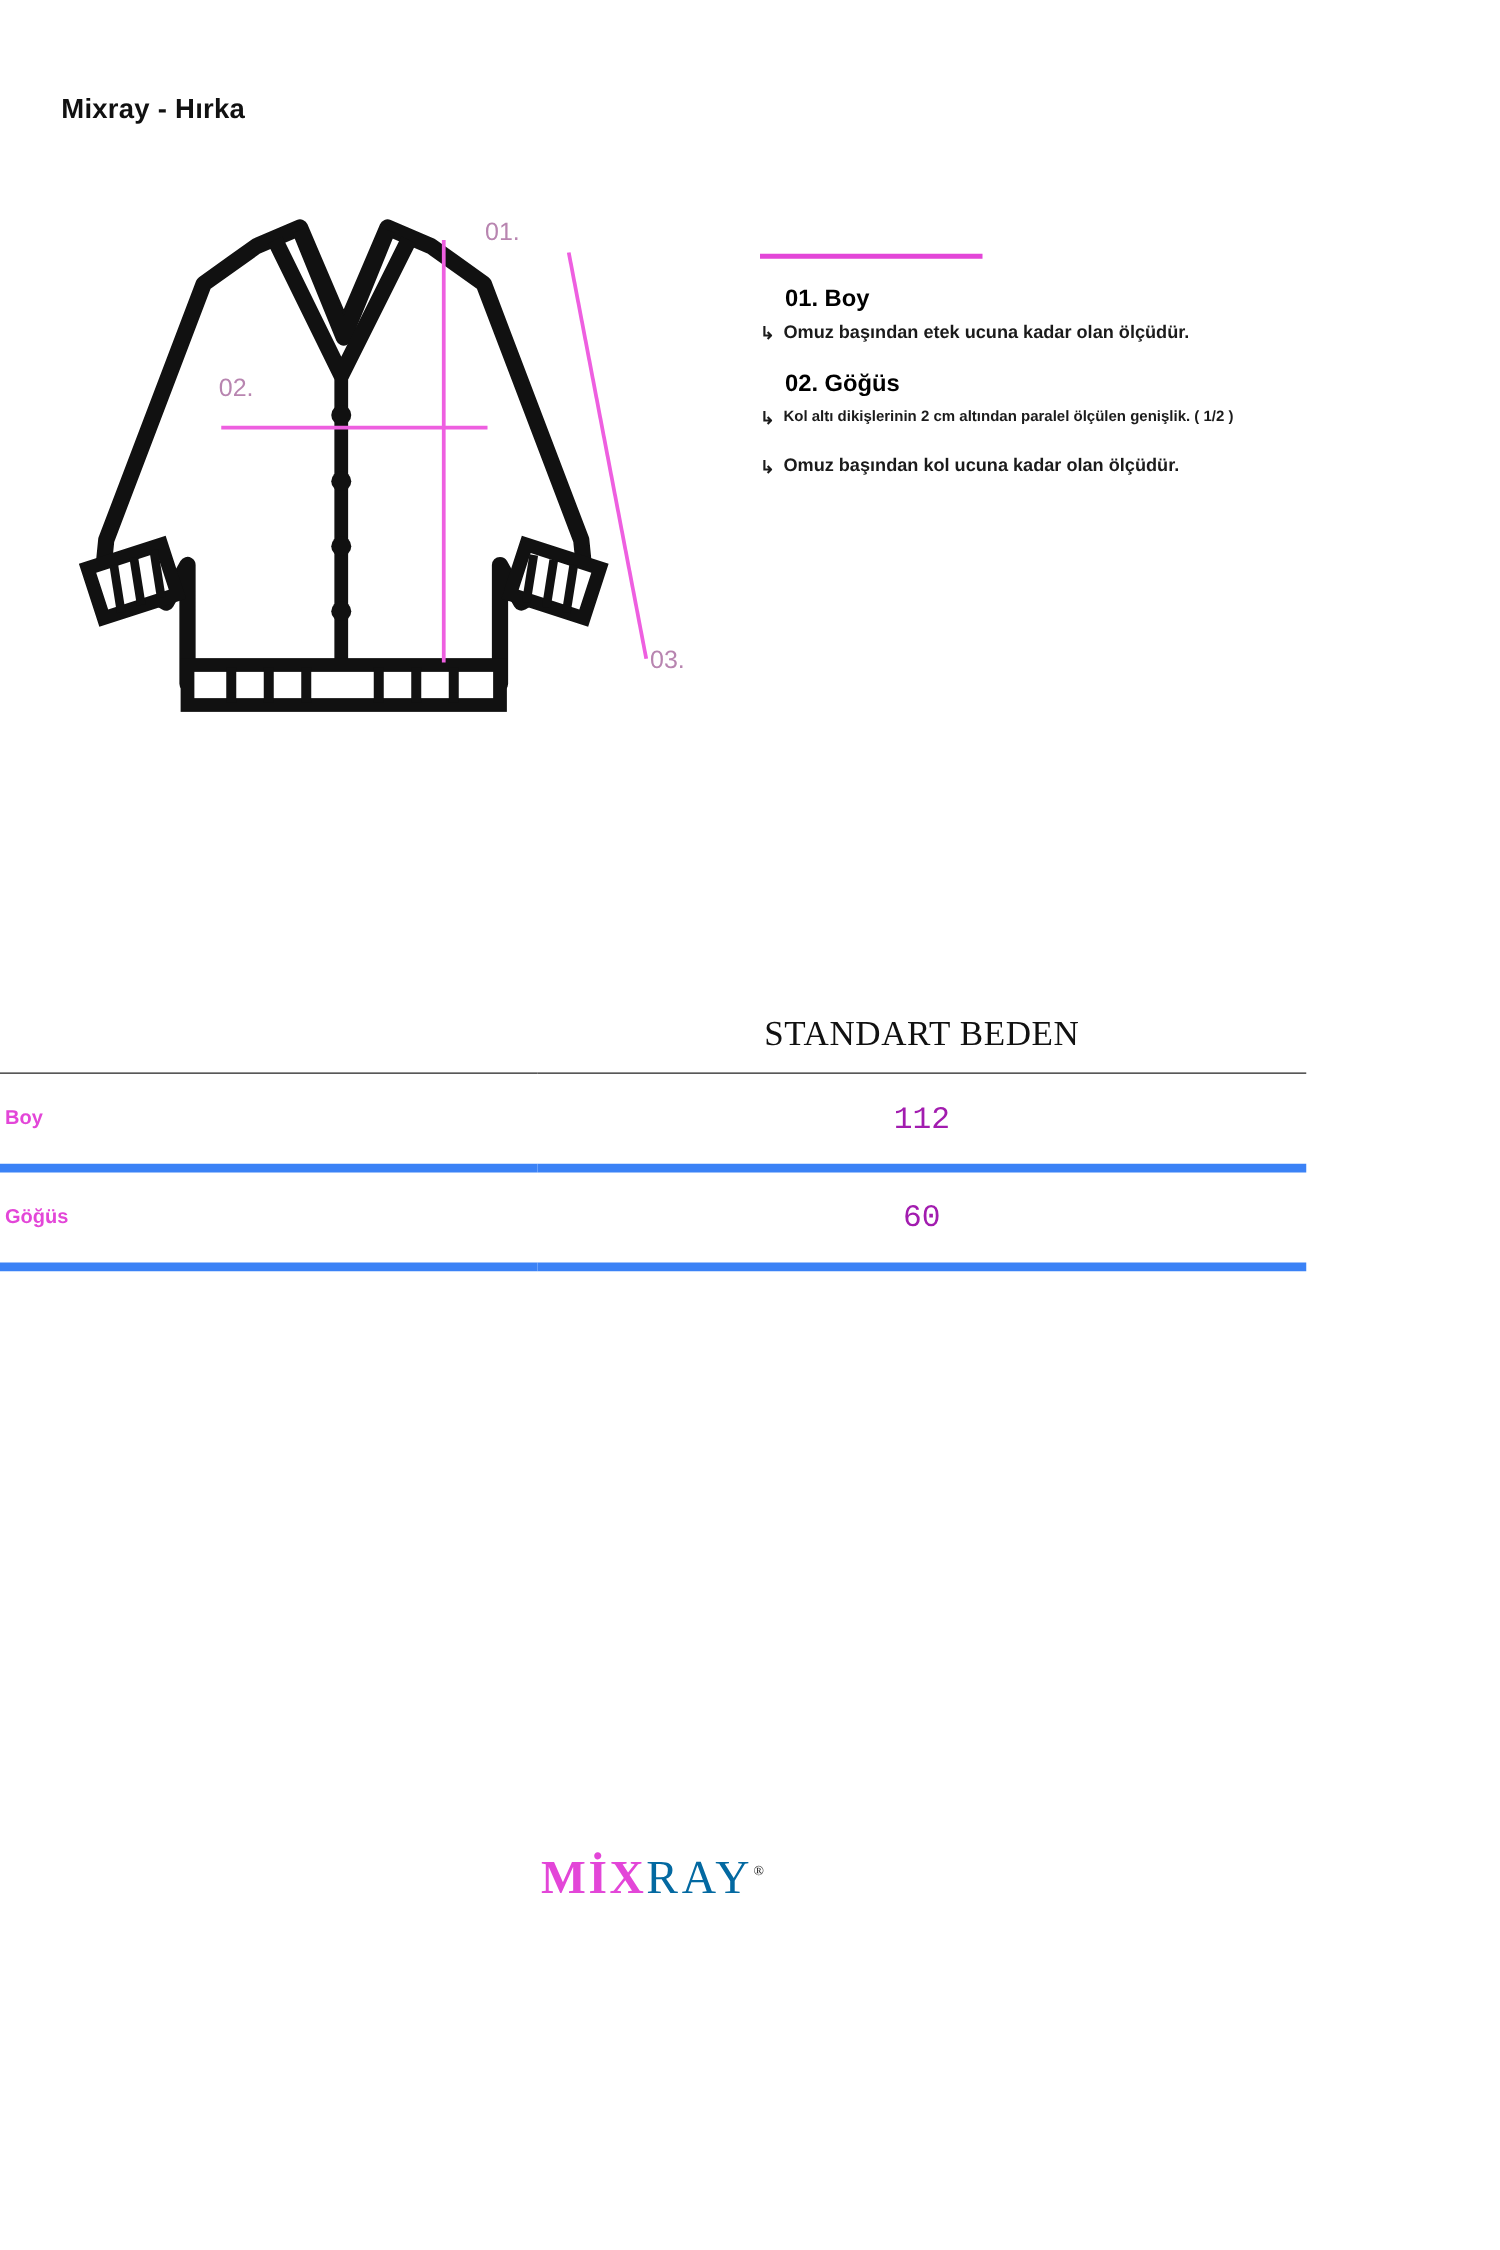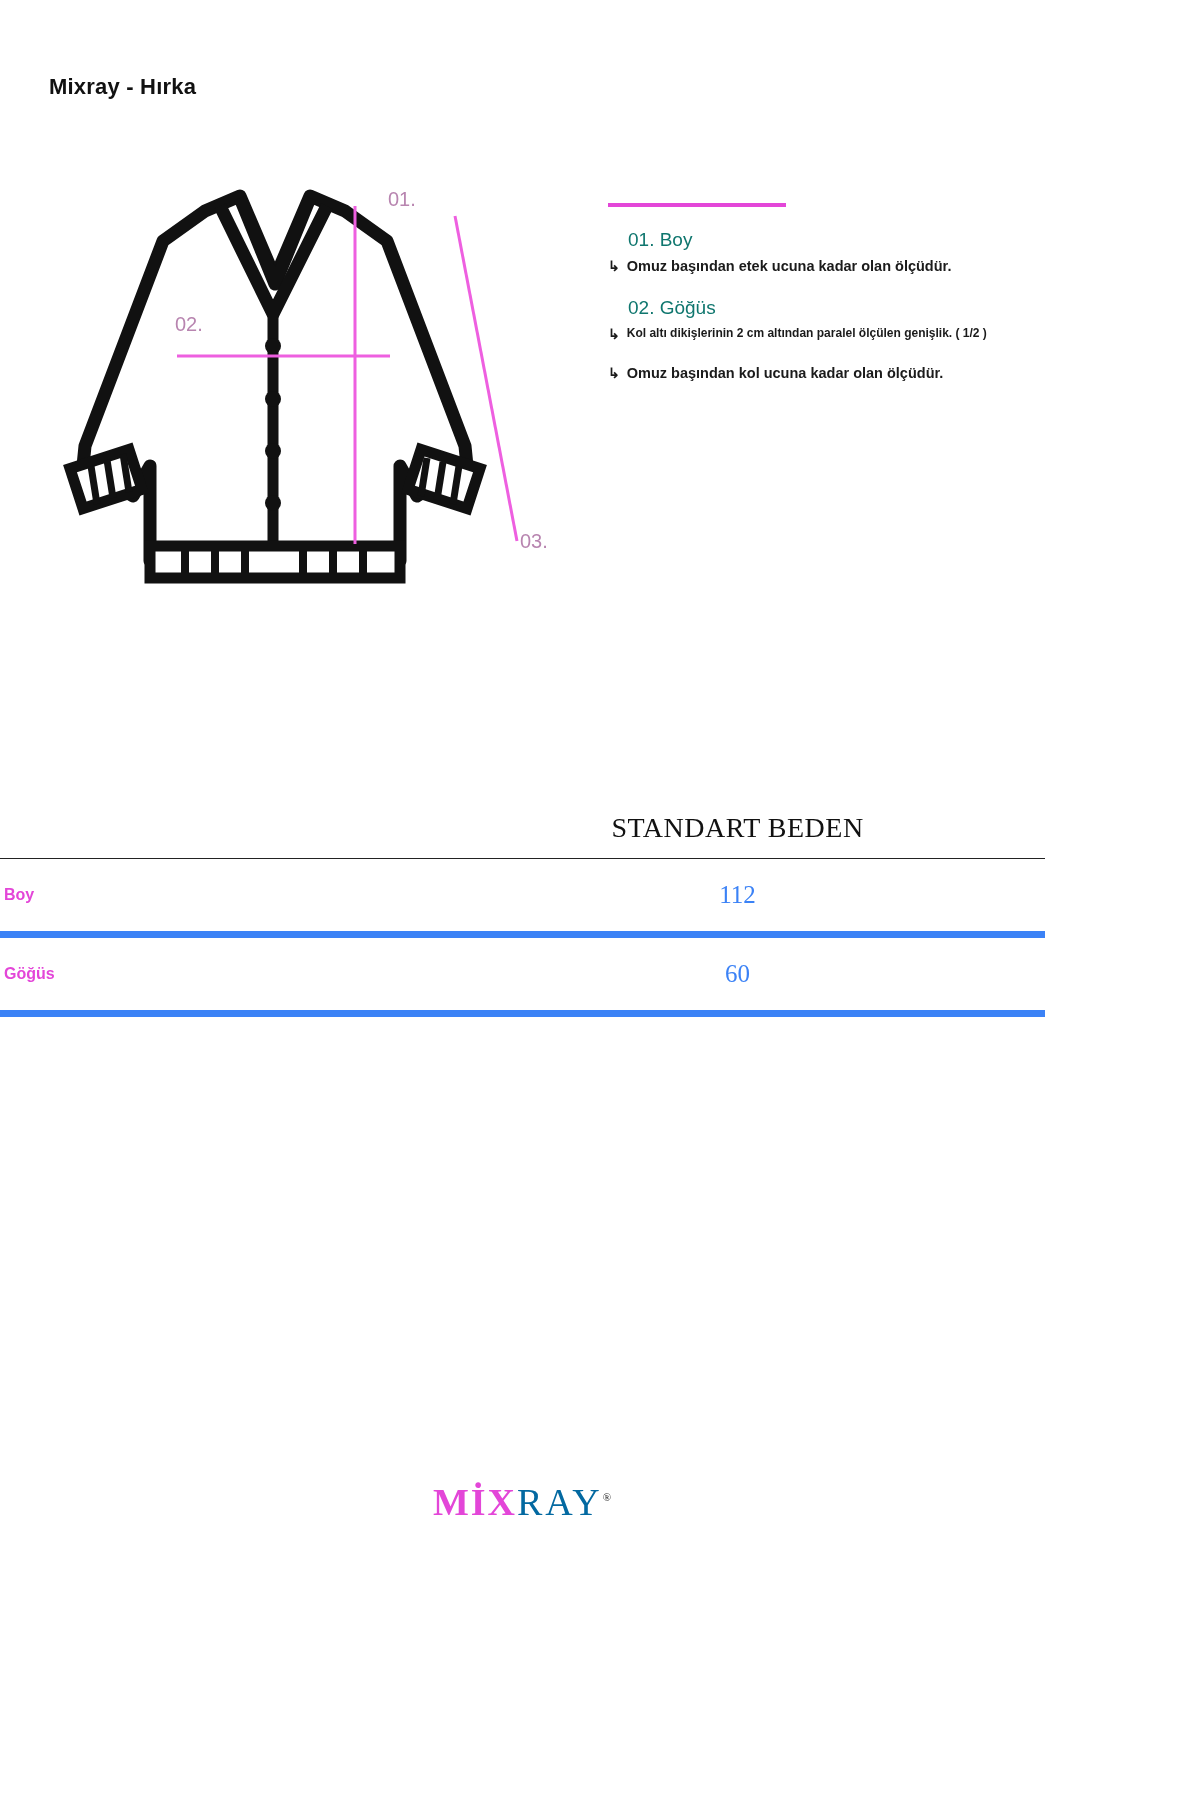--- a/index.html
+++ b/index.html
@@ -29,21 +29,21 @@
     top: 74px;
     font-size: 22px;
     font-weight: bold;
     letter-spacing: 0.2px;
     color: #111111;
   }
   
   .illustration {
     position: absolute;
     left: 55px;
-    top: 166px;
+    top: 152px;
     width: 520px;
     height: 430px;
   }
   .illustration svg {
     display: block;
   }
   
   .howto {
     position: absolute;
     left: 608px;
@@ -60,22 +60,22 @@
     margin-top: 8px;
     width: 178px;
     height: 4px;
     background: #e346d8;
   }
   .howto-item {
     margin-top: 22px;
   }
   .howto-item-title {
     font-size: 19px;
-    font-weight: normal;
-    color: #0f766e;
+    font-weight: bold;
+    color: #000000;
     margin-left: 20px;
   }
   .howto-item-desc {
     margin-top: 7px;
     font-size: 14.5px;
     font-weight: bold;
     color: #1b1b1b;
     display: flex;
     align-items: flex-start;
     gap: 7px;
@@ -121,23 +121,23 @@
   }
   .size-table td.row-label {
     font-family: "Liberation Sans", sans-serif;
     font-size: 16px;
     font-weight: bold;
     color: #e346d8;
     padding-left: 4px;
     text-align: left;
   }
   .size-table td.row-value {
-    font-family: Liberation Serif, serif;
+    font-family: Liberation Mono, monospace;
     font-size: 25px;
-    color: #3b82f6;
+    color: #a21caf;
     text-align: center;
   }
   
   .footer-logo {
     position: absolute;
     left: 0;
     top: 1480px;
     width: 1045px;
     text-align: center;
     font-family: "Liberation Serif", serif;

